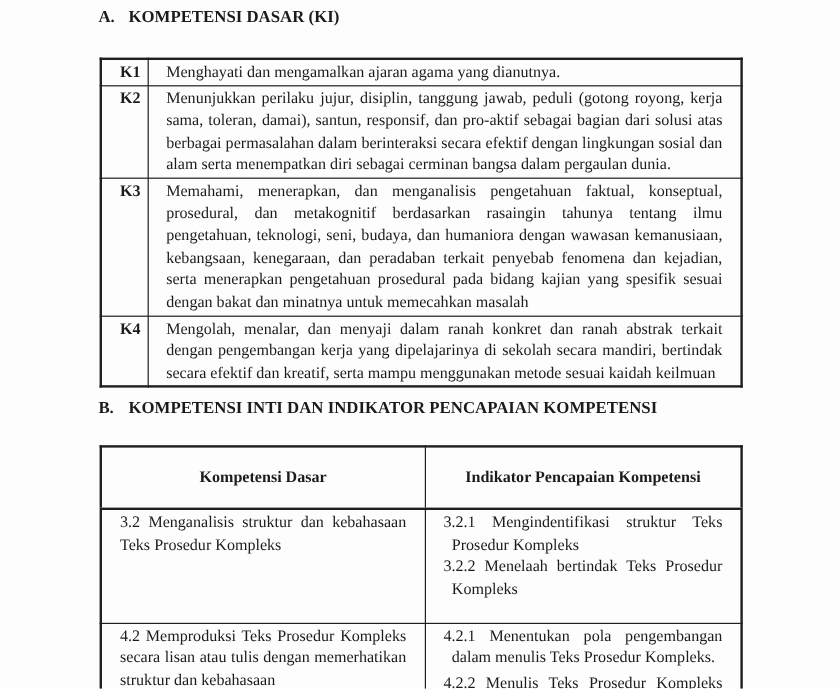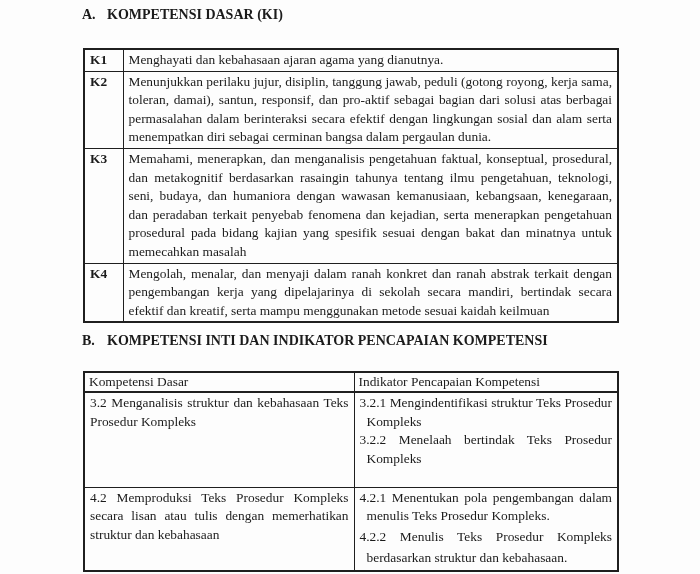--- a/index.html
+++ b/index.html
@@ -37,34 +37,34 @@
     border: 2px solid #1f1f1f;
   }
   #ki-table { top: 48px; }
   #kd-table { top: 371px; }
 
   .doc-table td, .doc-table th {
     border: 1px solid #1f1f1f;
     vertical-align: top;
     font-size: 13.4px;
     line-height: 18.6px;
-    padding: 1px 5px;
+    padding: 1px 15px;
   }
   .code-cell {
     font-weight: bold;
     padding-left: 6px;
     text-align: left;
   }
   .ki-text { text-align: justify; }
 
   #kd-table th {
-    font-weight: normal;
-    text-align: left;
+    font-weight: bold;
+    text-align: center;
     height: 17px;
-    padding: 0 4px;
+    padding: 16px 4px;
     border-bottom: 2px solid #1f1f1f;
     line-height: 18px;
   }
   .kd-cell {
     text-align: justify;
     padding: 1px 4px;
     margin-top: 48px;
   }
   .ind-cell { padding: 1px 3px 1px 4px; margin-top: 20px; }
   .ind-item {
@@ -86,21 +86,21 @@
   </div>
 
   <table class="doc-table" id="ki-table">
     <colgroup>
         <col style="width:39px">
         <col style="width:495px">
       </colgroup>
     <tbody>
       <tr>
         <td class="code-cell">K1</td>
-        <td class="ki-text">Menghayati dan kebahasaan ajaran agama yang dianutnya.</td>
+        <td class="ki-text">Menghayati dan mengamalkan ajaran agama yang dianutnya.</td>
       </tr>
       <tr>
         <td class="code-cell">K2</td>
         <td class="ki-text">Menunjukkan perilaku jujur, disiplin, tanggung jawab, peduli (gotong royong, kerja sama, toleran, damai), santun, responsif, dan pro-aktif sebagai bagian dari solusi atas berbagai permasalahan dalam berinteraksi secara efektif dengan lingkungan sosial dan alam serta menempatkan diri sebagai cerminan bangsa dalam pergaulan dunia.</td>
       </tr>
       <tr>
         <td class="code-cell">K3</td>
         <td class="ki-text">Memahami, menerapkan, dan menganalisis pengetahuan faktual, konseptual, prosedural, dan metakognitif berdasarkan rasaingin tahunya tentang ilmu pengetahuan, teknologi, seni, budaya, dan humaniora dengan wawasan kemanusiaan, kebangsaan, kenegaraan, dan peradaban terkait penyebab fenomena dan kejadian, serta menerapkan pengetahuan prosedural pada bidang kajian yang spesifik sesuai dengan bakat dan minatnya untuk memecahkan masalah</td>
       </tr>
       <tr>

